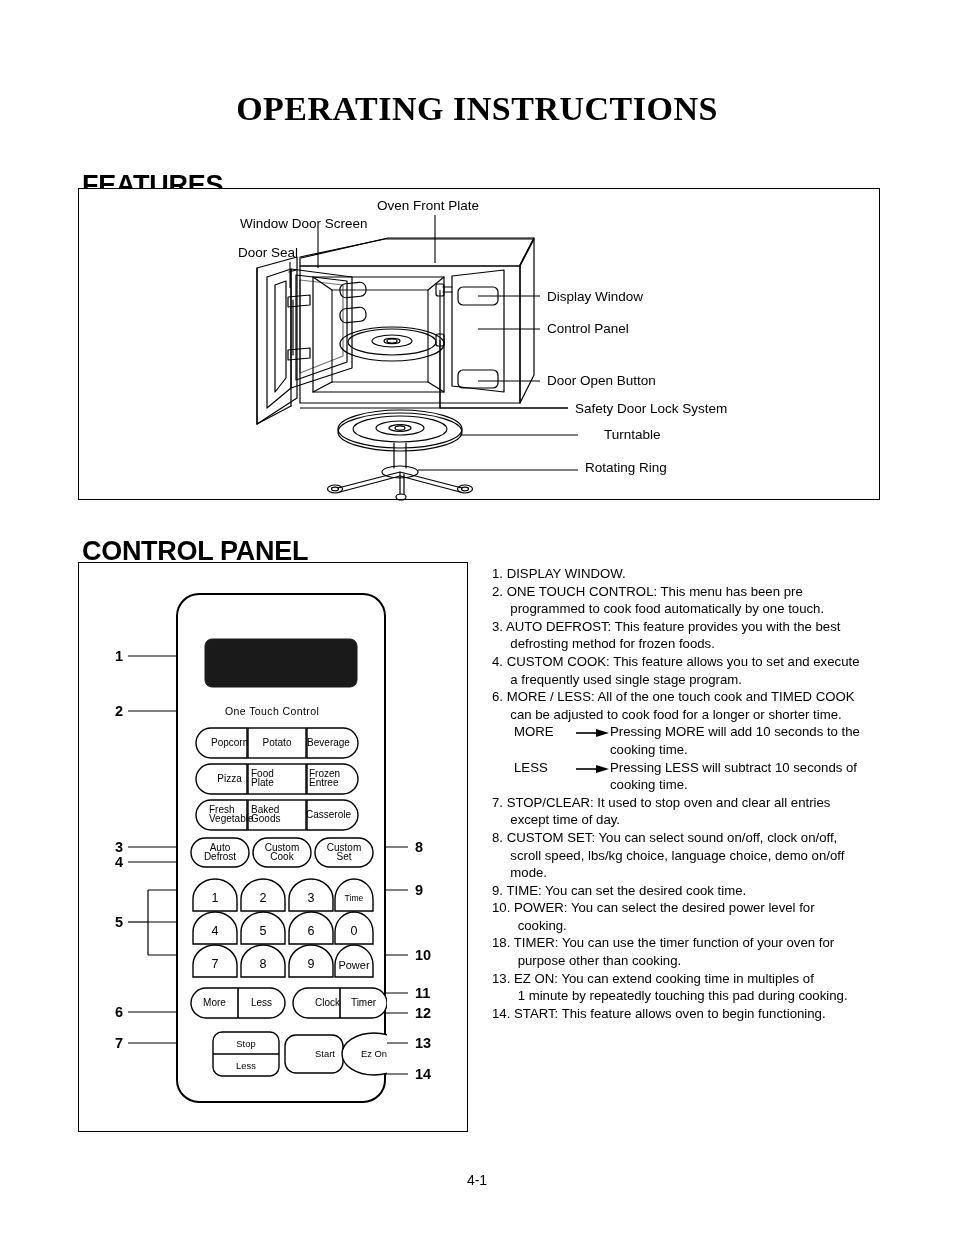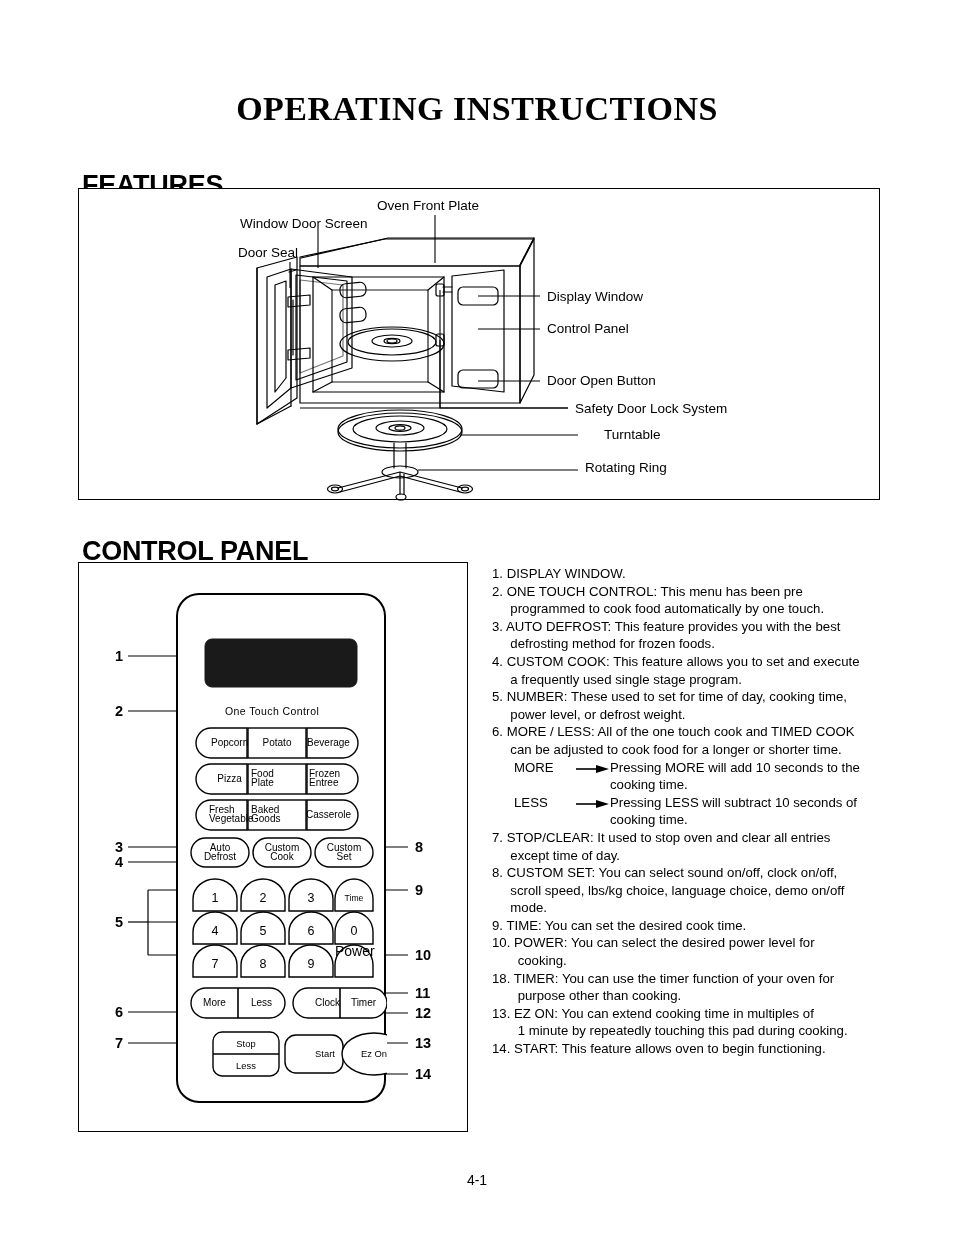--- a/index.html
+++ b/index.html
@@ -396,21 +396,21 @@
   <div class="num-label" style="left:160px; top:302px; width:38px; font-size:8.6px;">Time</div>
 
   <div class="num-label" style="left:18px; top:333px; width:44px;">4</div>
   <div class="num-label" style="left:66px; top:333px; width:44px;">5</div>
   <div class="num-label" style="left:114px; top:333px; width:44px;">6</div>
   <div class="num-label" style="left:160px; top:333px; width:38px;">0</div>
 
   <div class="num-label" style="left:18px; top:366px; width:44px;">7</div>
   <div class="num-label" style="left:66px; top:366px; width:44px;">8</div>
   <div class="num-label" style="left:114px; top:366px; width:44px;">9</div>
-  <div class="num-label" style="left:160px; top:352px; width:38px; font-size:14px;">Power</div>
+  <div class="num-label" style="left:160px; top:368px; width:38px; font-size:11px;">Power</div>
 
   
   <div class="pbtn-label" style="left:16px; top:406px; width:47px;">More</div>
   <div class="pbtn-label" style="left:63px; top:406px; width:47px;">Less</div>
   <div class="pbtn-label" style="left:118px; top:406px; width:47px;text-align:right;">Clock</div>
   <div class="pbtn-label" style="left:165px; top:406px; width:47px;">Timer</div>
 
   
   <div class="pbtn-label" style="left:38px; top:447px; width:66px; font-size:9.4px;">Stop</div>
   <div class="pbtn-label" style="left:38px; top:469px; width:66px; font-size:9.4px;">Less</div>
@@ -419,22 +419,20 @@
 </div>
 
 <div id="desc-list">
   <p class="desc-item"><span>1.</span> <span>DISPLAY WINDOW.</span></p>
   <p class="desc-item"><span>2.</span> <span>ONE TOUCH CONTROL: This menu has been pre
      programmed to cook food automatically by one touch.</span></p>
   <p class="desc-item"><span>3.</span> <span>AUTO DEFROST: This feature provides you with the best
      defrosting method for frozen foods.</span></p>
   <p class="desc-item"><span>4.</span> <span>CUSTOM COOK: This feature allows you to set and execute
      a frequently used single stage program.</span></p>
-  <p class="desc-item"><span>5.</span> <span>NUMBER: These used to set for time of day, cooking time,
-     power level, or defrost weight.</span></p>
   <p class="desc-item"><span>6.</span> <span>MORE / LESS: All of the one touch cook and TIMED COOK
      can be adjusted to cook food for a longer or shorter time.</span></p>
 
   <div class="desc-sub">
     <span class="tag">MORE</span>
     <span class="arrow">
       <svg width="34" height="10" viewBox="0 0 34 10">
           <line x1="0" y1="5" x2="24" y2="5" stroke="#000" stroke-width="1.6"></line>
           <polygon points="20,1 33,5 20,9" fill="#000"></polygon>
         </svg>

